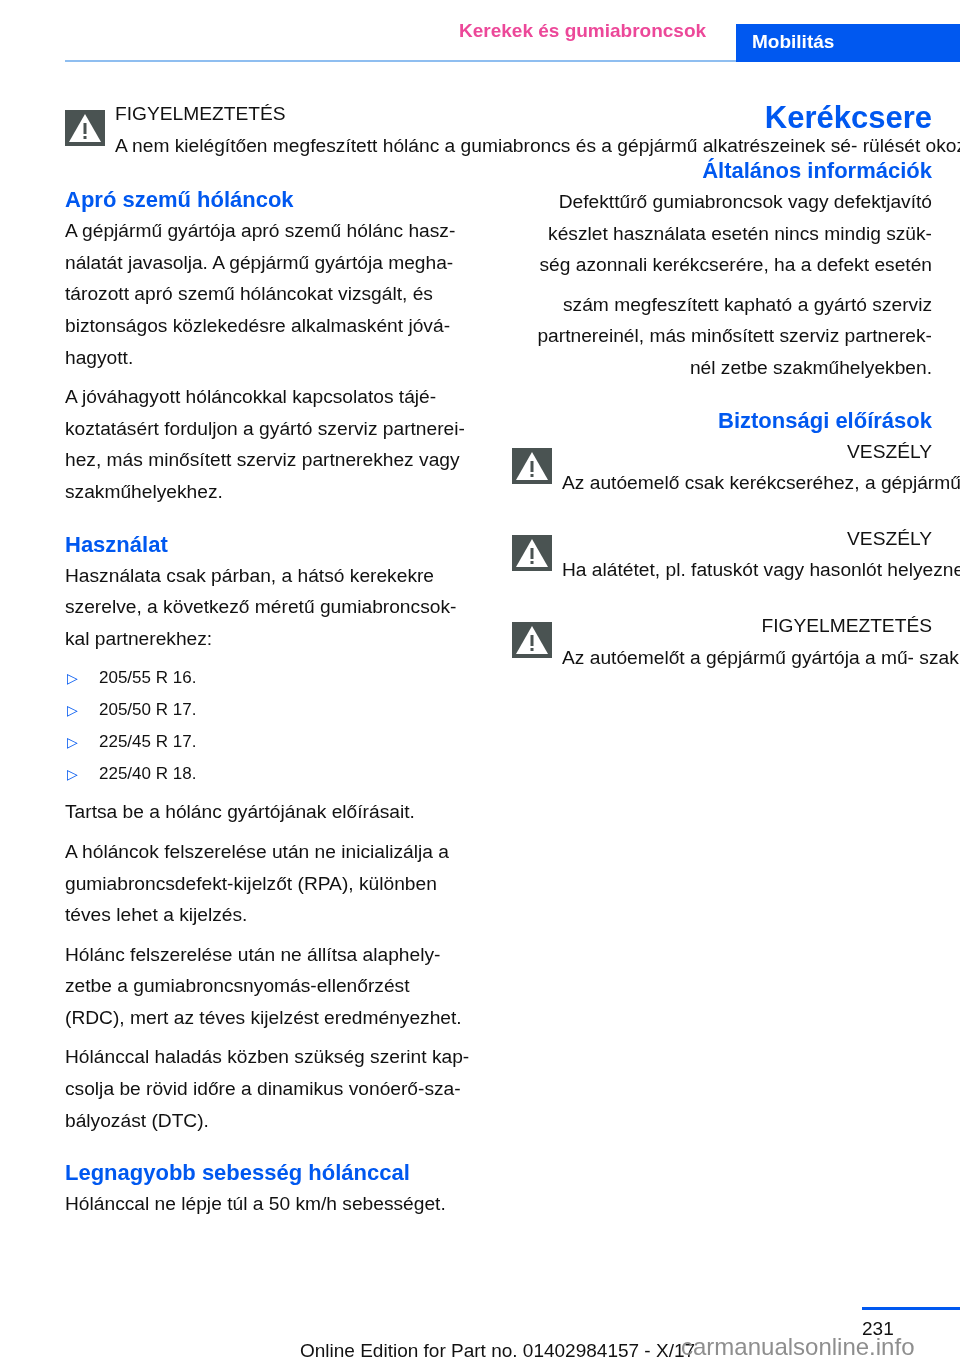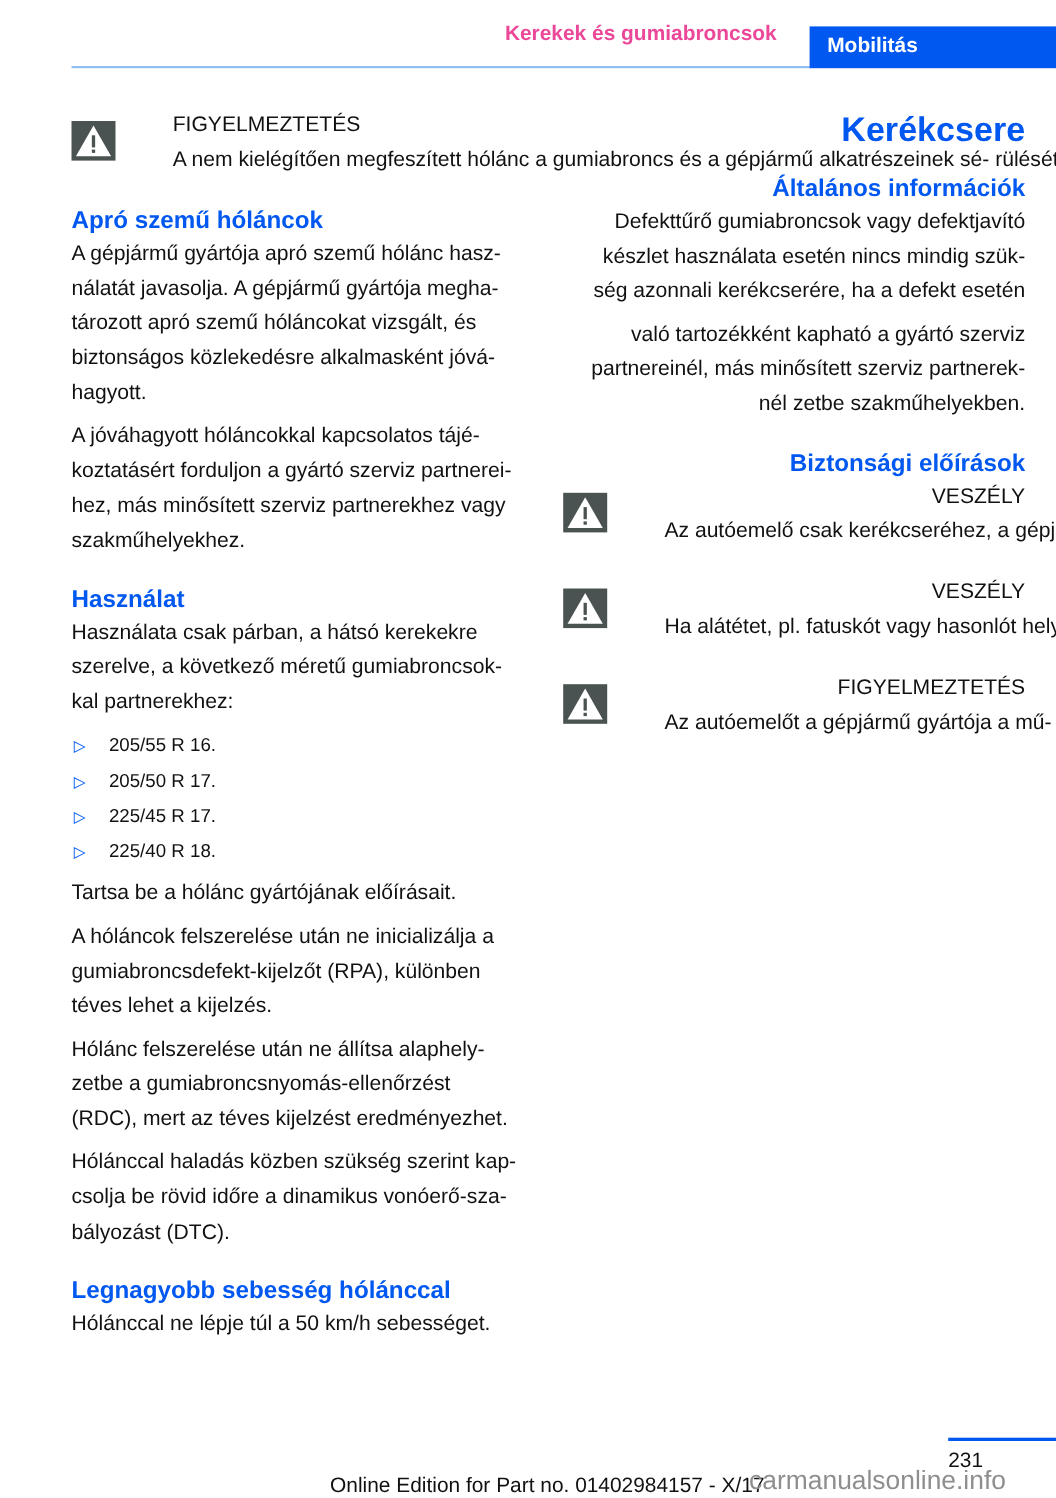--- a/index.html
+++ b/index.html
@@ -20,21 +20,21 @@
     background: #0058f0; color: #ffffff; font-size: 19px; font-weight: bold;
     box-sizing: border-box; padding: 7px 0 0 16px;
   }
   .col { position: absolute; top: 98px; }
   .col-left { left: 65px; width: 415px; }
   .col-right { left: 512px; width: 420px; text-align: right; }
   .p { font-size: 19.2px; line-height: 31.6px; margin: 0 0 8px 0; white-space: nowrap; }
   .p span.ln { display: block; }
   .h2 { font-size: 22px; font-weight: bold; color: #0058f0; margin: 0; line-height: 30px; }
   .h1 { font-size: 31px; font-weight: bold; color: #0058f0; margin: 0 0 18px 0; line-height: 40px; }
-  .warn { position: relative; margin-bottom: 10px; padding-left: 42px; }
+  .warn { position: relative; margin-bottom: 10px; }
   .warn-icon {
     position: absolute; left: 0; top: 12px; width: 40px; height: 36px; background: #4a5352;
   }
   .warn-icon svg { display: block; }
   .warn-title { font-size: 19.2px; line-height: 31.6px; padding-left: 50px; }
   .warn .body { font-size: 19.2px; line-height: 31.6px; white-space: nowrap; }
   .warn .body .ln:first-child { padding-left: 50px; }
   .list { margin: 0 0 6px 0; padding: 0; list-style: none; }
   .list li { font-size: 17px; line-height: 32px; position: relative; padding-left: 34px; }
   .list li .bullet {
@@ -140,21 +140,21 @@
 <div class="col col-right">
   <h1 class="h1">Kerékcsere</h1>
 
   <h2 class="h2">Általános információk</h2>
   <p class="p">
     <span class="ln">Defekttűrő gumiabroncsok vagy defektjavító</span>
     <span class="ln">készlet használata esetén nincs mindig szük-</span>
     <span class="ln">ség azonnali kerékcserére, ha a defekt esetén</span>
   </p>
   <p class="p">
-    <span class="ln">való tartozékként kapható a gyártó szerviz</span>
+    <span class="ln">szám megfeszített kapható a gyártó szerviz</span>
     <span class="ln">partnereinél, más minősített szerviz partnerek-</span>
     <span class="ln">nél zetbe szakműhelyekben.</span>
   </p>
   <div class="gap-s"></div>
 
   <h2 class="h2">Biztonsági előírások</h2>
 
   <div class="warn">
     <div class="warn-icon">
       <svg width="40" height="36" viewBox="0 0 40 36">

